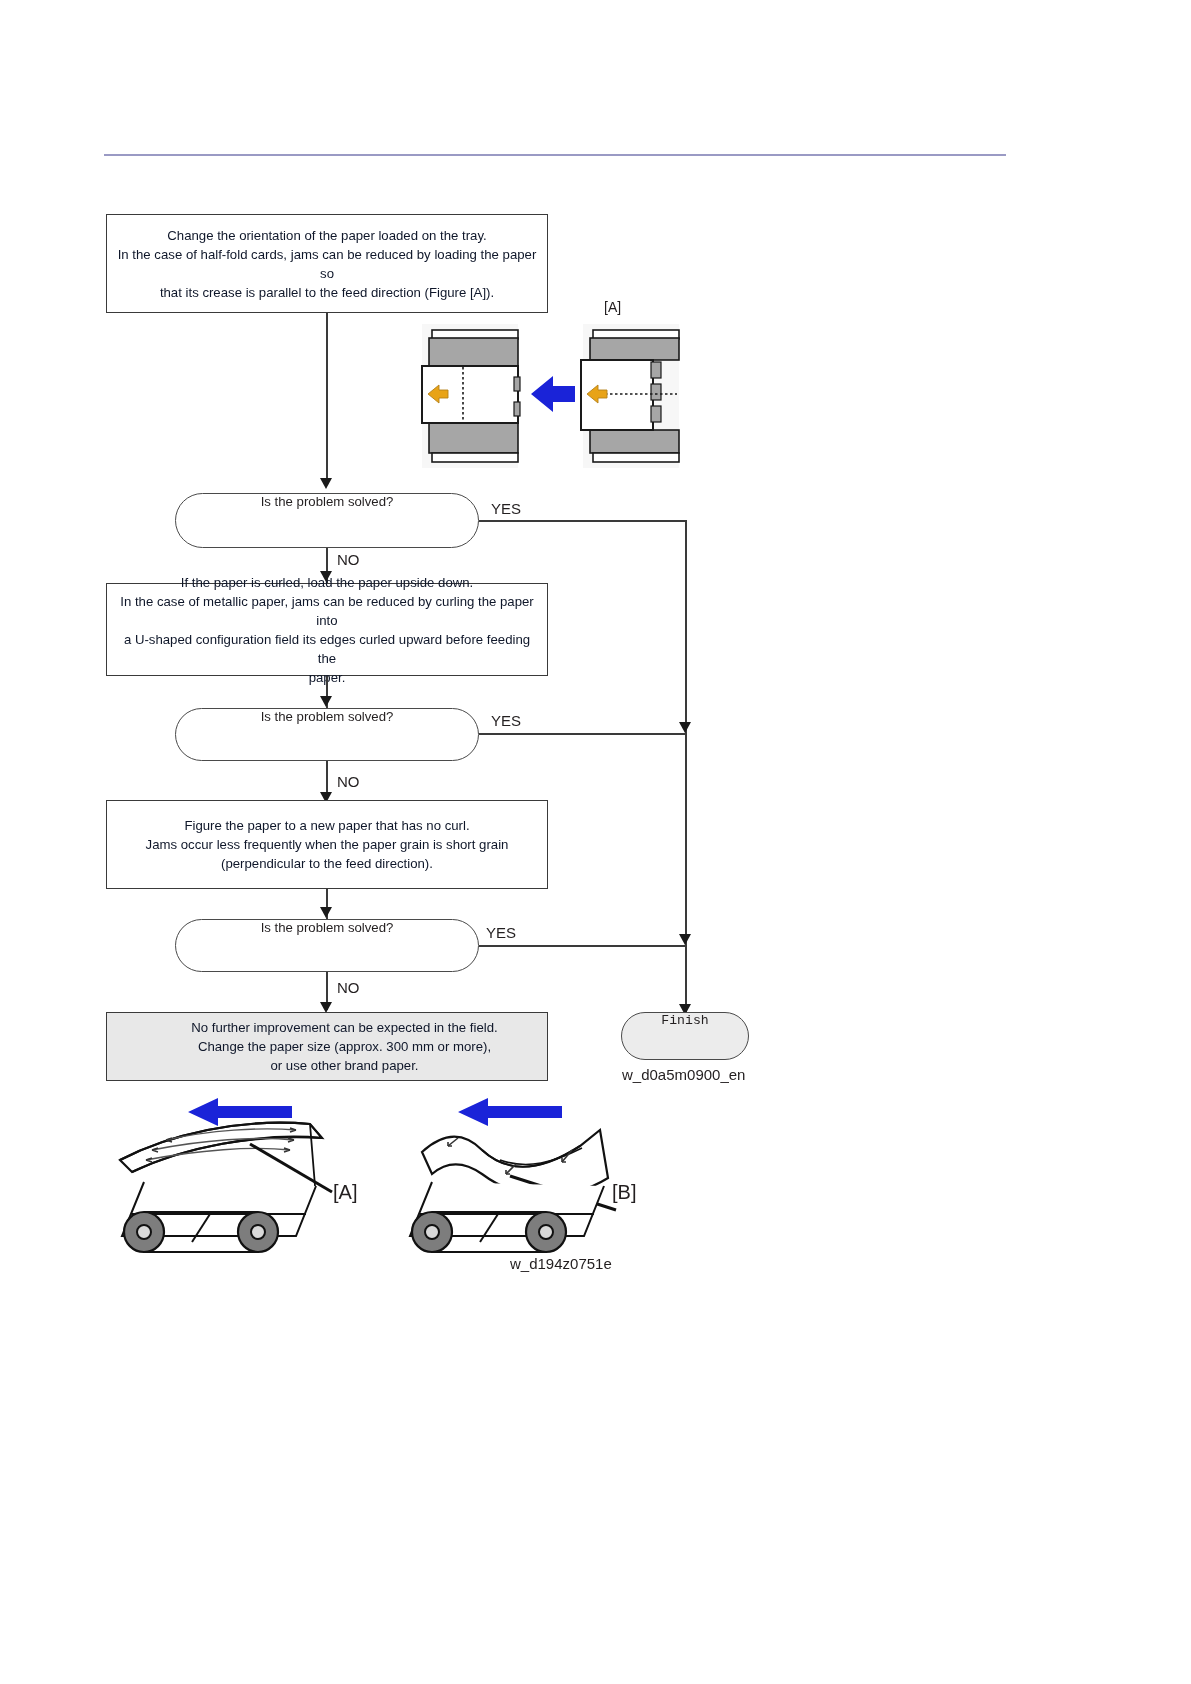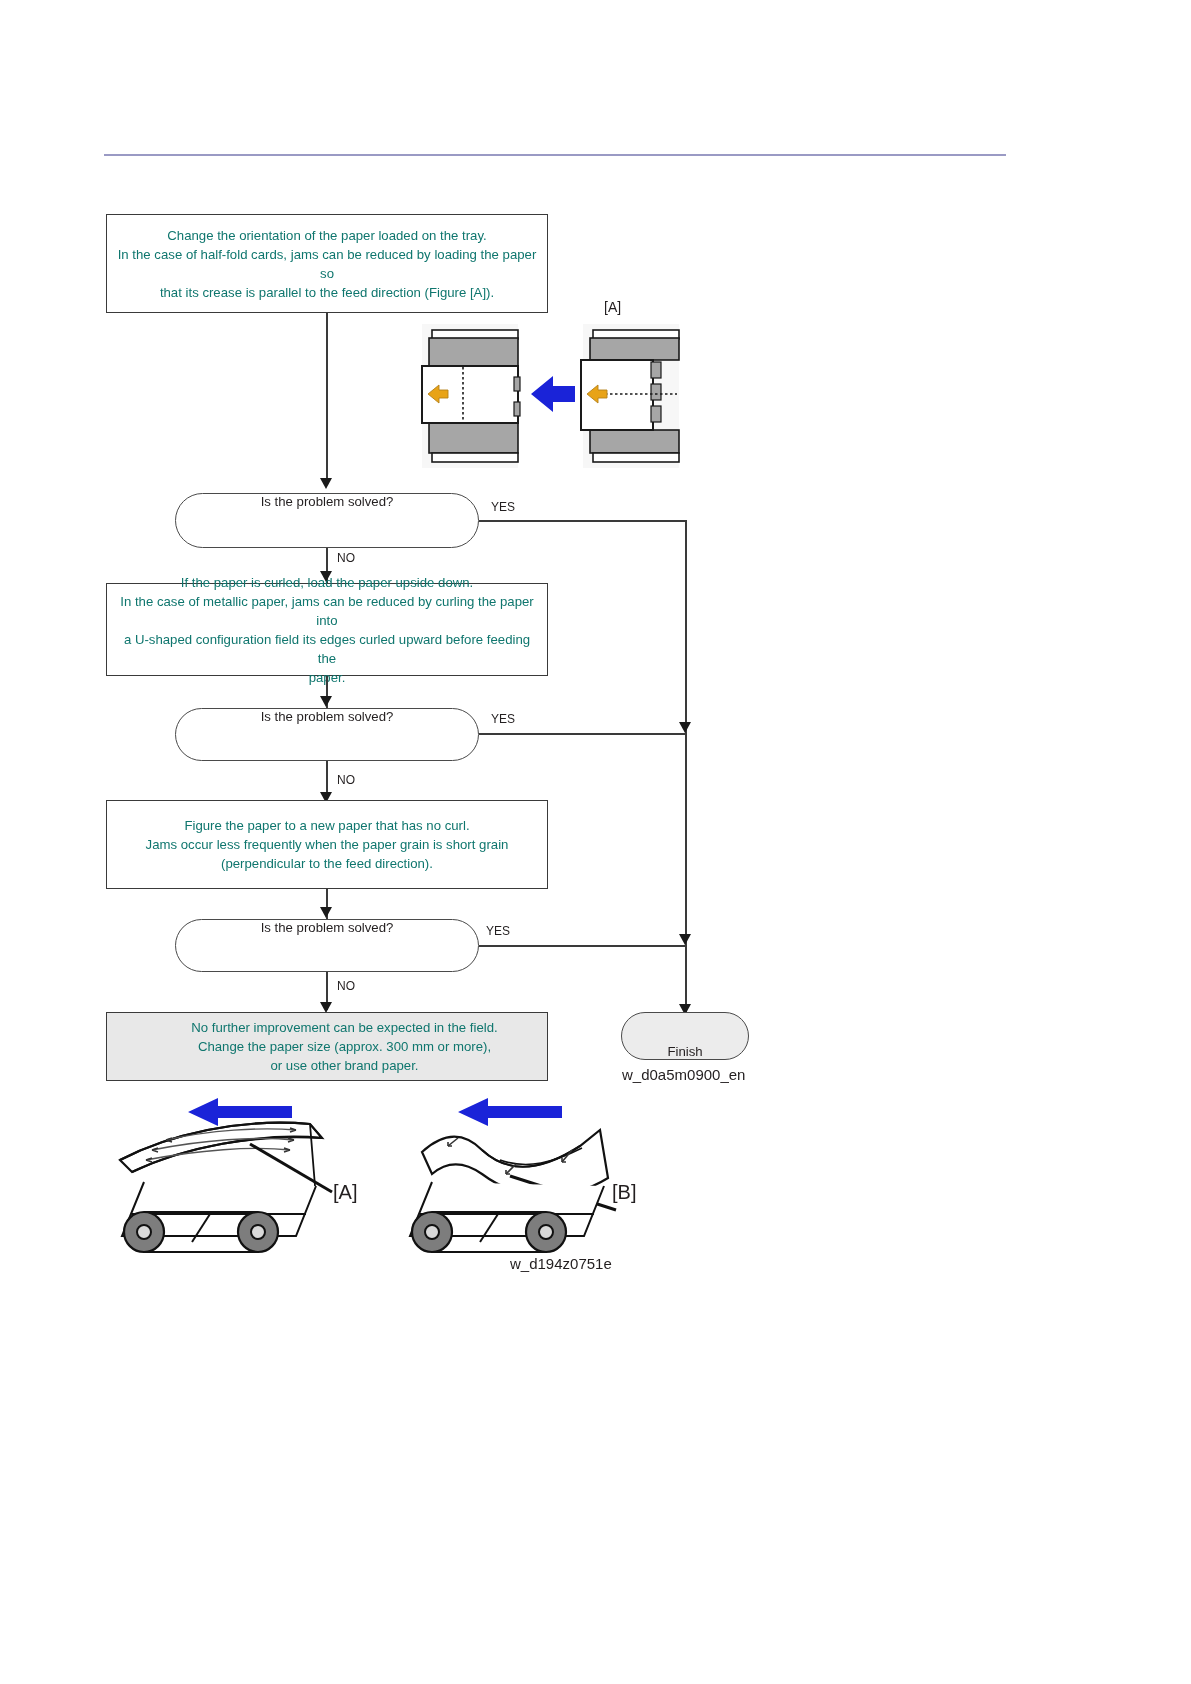--- a/index.html
+++ b/index.html
@@ -32,21 +32,21 @@
     box-sizing: border-box;
     border: 1.4px solid #3a3a3a;
     background: #ffffff;
     display: flex;
     align-items: center;
     justify-content: center;
     text-align: center;
     font-size: 13.2px;
     line-height: 19px;
     padding: 4px 8px;
-    color: #0f766e;
+    color: #0f172a;
   }
   .proc-box.shaded {
     background: #e8e8e8;
     padding-left: 43px;
   }
   .proc-box .txt {
     white-space: pre-line;
     width: 100%;
   }
 
@@ -63,24 +63,25 @@
     color: #231f20;
   }
 
   .terminator {
     position: absolute;
     box-sizing: border-box;
     border: 1.4px solid #4a4a4a;
     border-radius: 40px;
     background: #ececec;
     display: flex;
-    align-items: flex-end;
+    align-items: flex-start;
     justify-content: center;
     font-size: 13.2px;
     color: #231f20;
+    font-family: Liberation Mono, monospace;
   }
 
   
   .vline {
     position: absolute;
     width: 1.6px;
     background: #3a3a3a;
   }
   .hline {
     position: absolute;
@@ -91,21 +92,21 @@
     position: absolute;
     width: 0;
     height: 0;
     border-left: 6.5px solid transparent;
     border-right: 6.5px solid transparent;
     border-top: 11px solid #1a1a1a;
   }
 
   .edge-label {
     position: absolute;
-    font-size: 12px;
+    font-size: 15px;
     color: #231f20;
     white-space: nowrap;
   }
 
   .caption {
     position: absolute;
     font-size: 15px;
     color: #231f20;
     white-space: nowrap;
     text-align: right;

